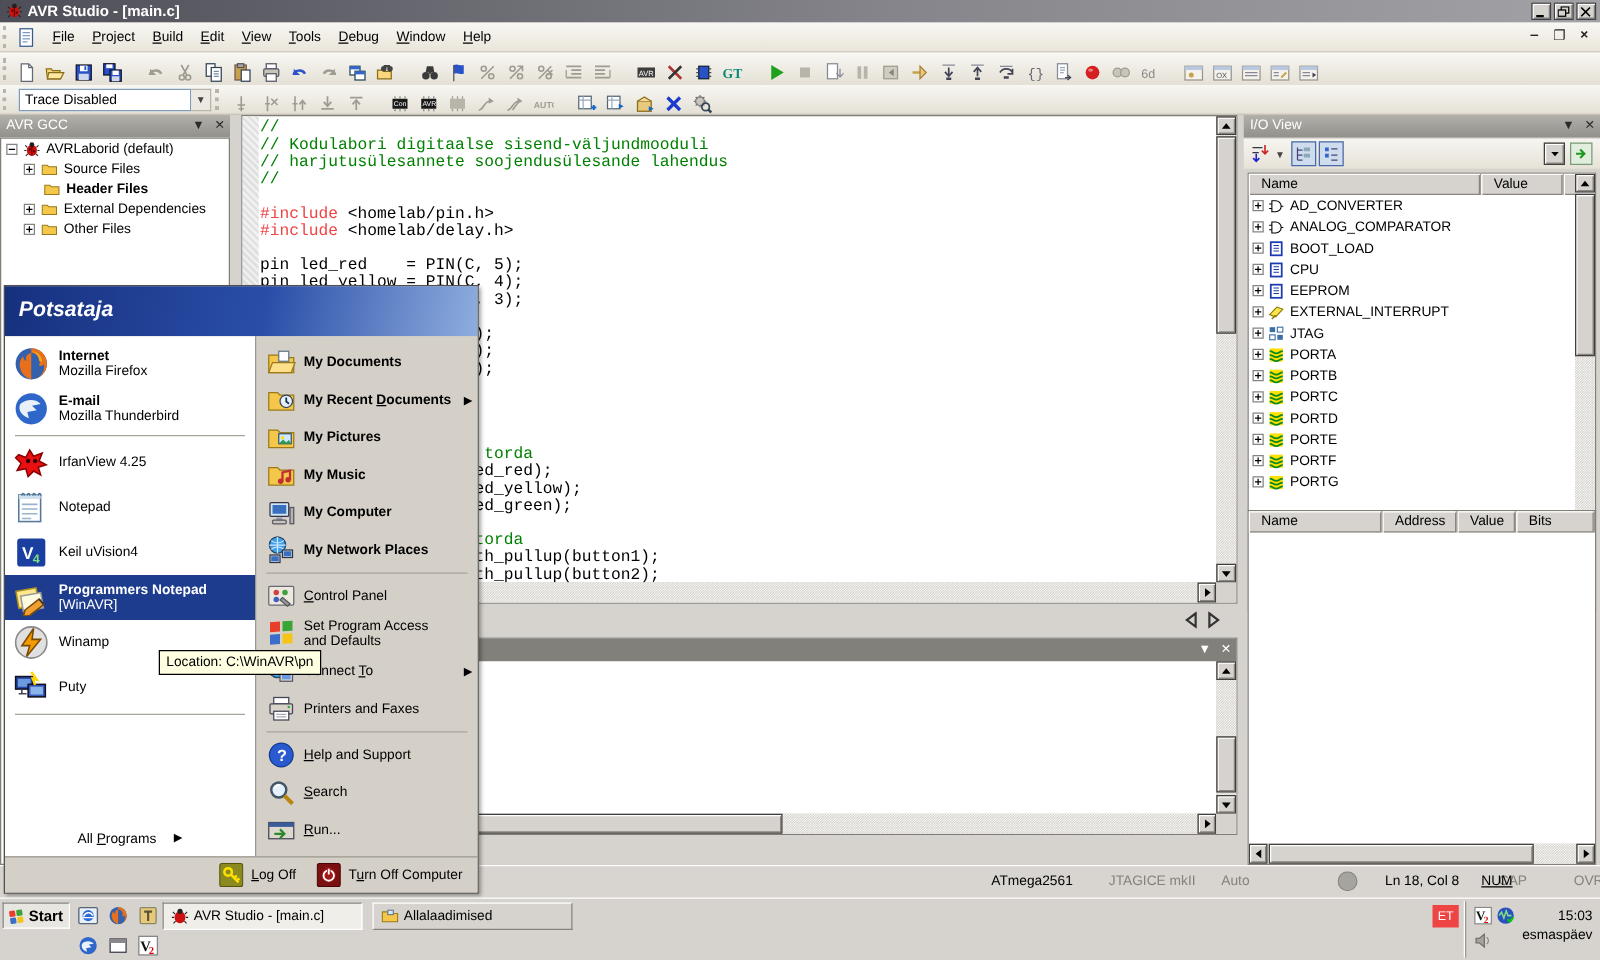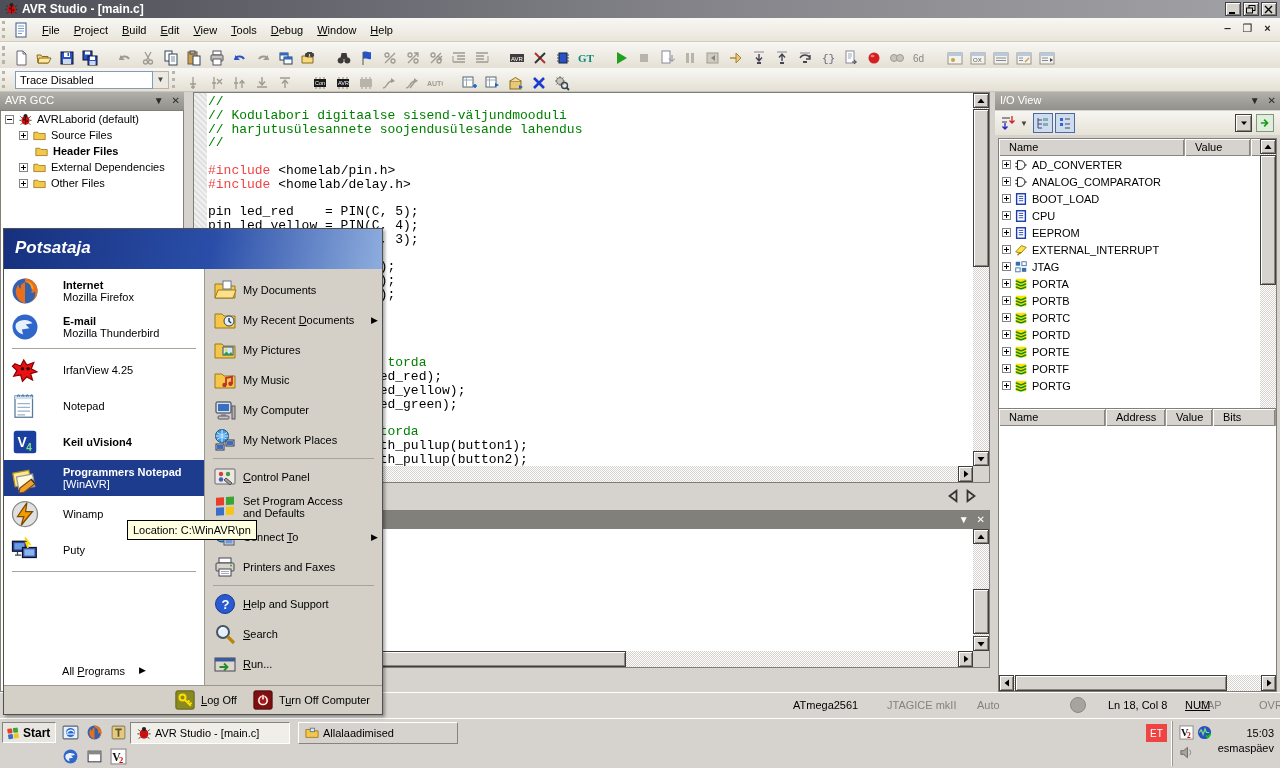--- a/index.html
+++ b/index.html
@@ -92,28 +92,28 @@
 #et-box{position:absolute;right:113px;top:5px;width:21px;height:18px;background:#ef4444;color:#fff;display:flex;align-items:center;justify-content:center;font-size:10px}
 #clock{position:absolute;right:6px;top:5px;text-align:right;font-size:11px;line-height:15px}
 .tray-icn{position:absolute;width:15px;height:15px}
 
 #startmenu{left:3px;top:228px;width:380px;height:487px;border:1px solid #50504e;background:#d4d0c8;z-index:40;box-shadow:2px 2px 3px rgba(0,0,0,.35)}
 #sm-head{height:40px;background:linear-gradient(100deg,#16307e,#2a4ea8 55%,#8eadde);position:relative}
 #sm-user{position:absolute;left:11px;top:9px;color:#fff;font-size:17px;font-weight:bold;font-style:italic}
 #sm-body{position:absolute;left:0;top:40px;width:378px;bottom:29px;display:flex}
 #sm-left{width:200px;background:#fff;padding-top:4px;display:flex;flex-direction:column}
 #sm-right{width:178px;background:#d4d0c8;border-left:1px solid #9a9890;padding-top:6px}
-.sml{display:flex;align-items:center;gap:23px;padding:3px 2px 3px 6px}
+.sml{display:flex;align-items:center;gap:7px;padding:3px 2px 3px 6px}
 .sml .txt b{display:block;font-size:11px}
 .sml .txt span{display:block;font-size:11px}
 .sml.sel{background:#1e3c8e;color:#fff}
 .smsep{height:1px;background:#a8a49c;margin:3px 8px}
 .smr{display:flex;align-items:center;gap:6px;padding:3px 2px 3px 8px;position:relative}
 .smr .lbl{font-size:11px}
-.smr .lbl.b{font-weight:normal}
+.smr .lbl.b{font-weight:bold}
 .smr .arrow{position:absolute;right:4px;font-size:9px}
 #allprog{margin-top:auto;display:flex;align-items:flex-start;justify-content:center;gap:14px;padding:8px 0;font-size:11px}
 #sm-footer{position:absolute;left:0;bottom:0;width:378px;height:29px;border-top:1px solid #9a9890;background:#d4d0c8;display:flex;align-items:center;justify-content:flex-end;gap:16px;padding-right:12px}
 .smf{display:flex;align-items:center;gap:6px}
 .smf .icn{width:20px;height:20px}
 
 #tooltip{left:127px;top:520px;z-index:60;background:#ffffe1;border:1px solid #000;padding:3px 5px;font-size:11px}
 u{text-decoration:underline}
 </style>
 </head>
@@ -1165,21 +1165,21 @@
         </div>
         <div class="sml">
           <span class="icn" style="width: 30px; height: 30px;">
             <svg viewBox="0 0 24 24">
               <rect x="3" y="3" width="18" height="18" rx="2" fill="#1a3fa0"></rect>
               <text x="6" y="16" font-size="11" fill="#fff" font-weight="bold" font-family="Liberation Sans">V</text>
               <text x="13" y="19" font-size="8" fill="#7fe07f" font-weight="bold" font-family="Liberation Sans">4</text>
             </svg>
           </span>
           <div class="txt">
-            <b style="font-weight: bold;">Keil uVision4</b>
+            <b style="font-weight: normal;">Keil uVision4</b>
           </div>
         </div>
         <div class="sml sel">
           <span class="icn" style="width: 30px; height: 30px;">
             <svg viewBox="0 0 24 24">
               <rect x="3" y="7" width="13" height="11" fill="#ffe98a" stroke="#b09020" transform="rotate(-10 9 12)"></rect>
               <rect x="6" y="10" width="13" height="10" fill="#fffbe0" stroke="#999" transform="rotate(-10 12 15)"></rect>
               <path d="M8 20l9-7 3 3.5-9 7-4 .5z" fill="#f0a030" stroke="#7a4a10"></path>
               <path d="M17 13l3 3.5" stroke="#333"></path>
             </svg>

